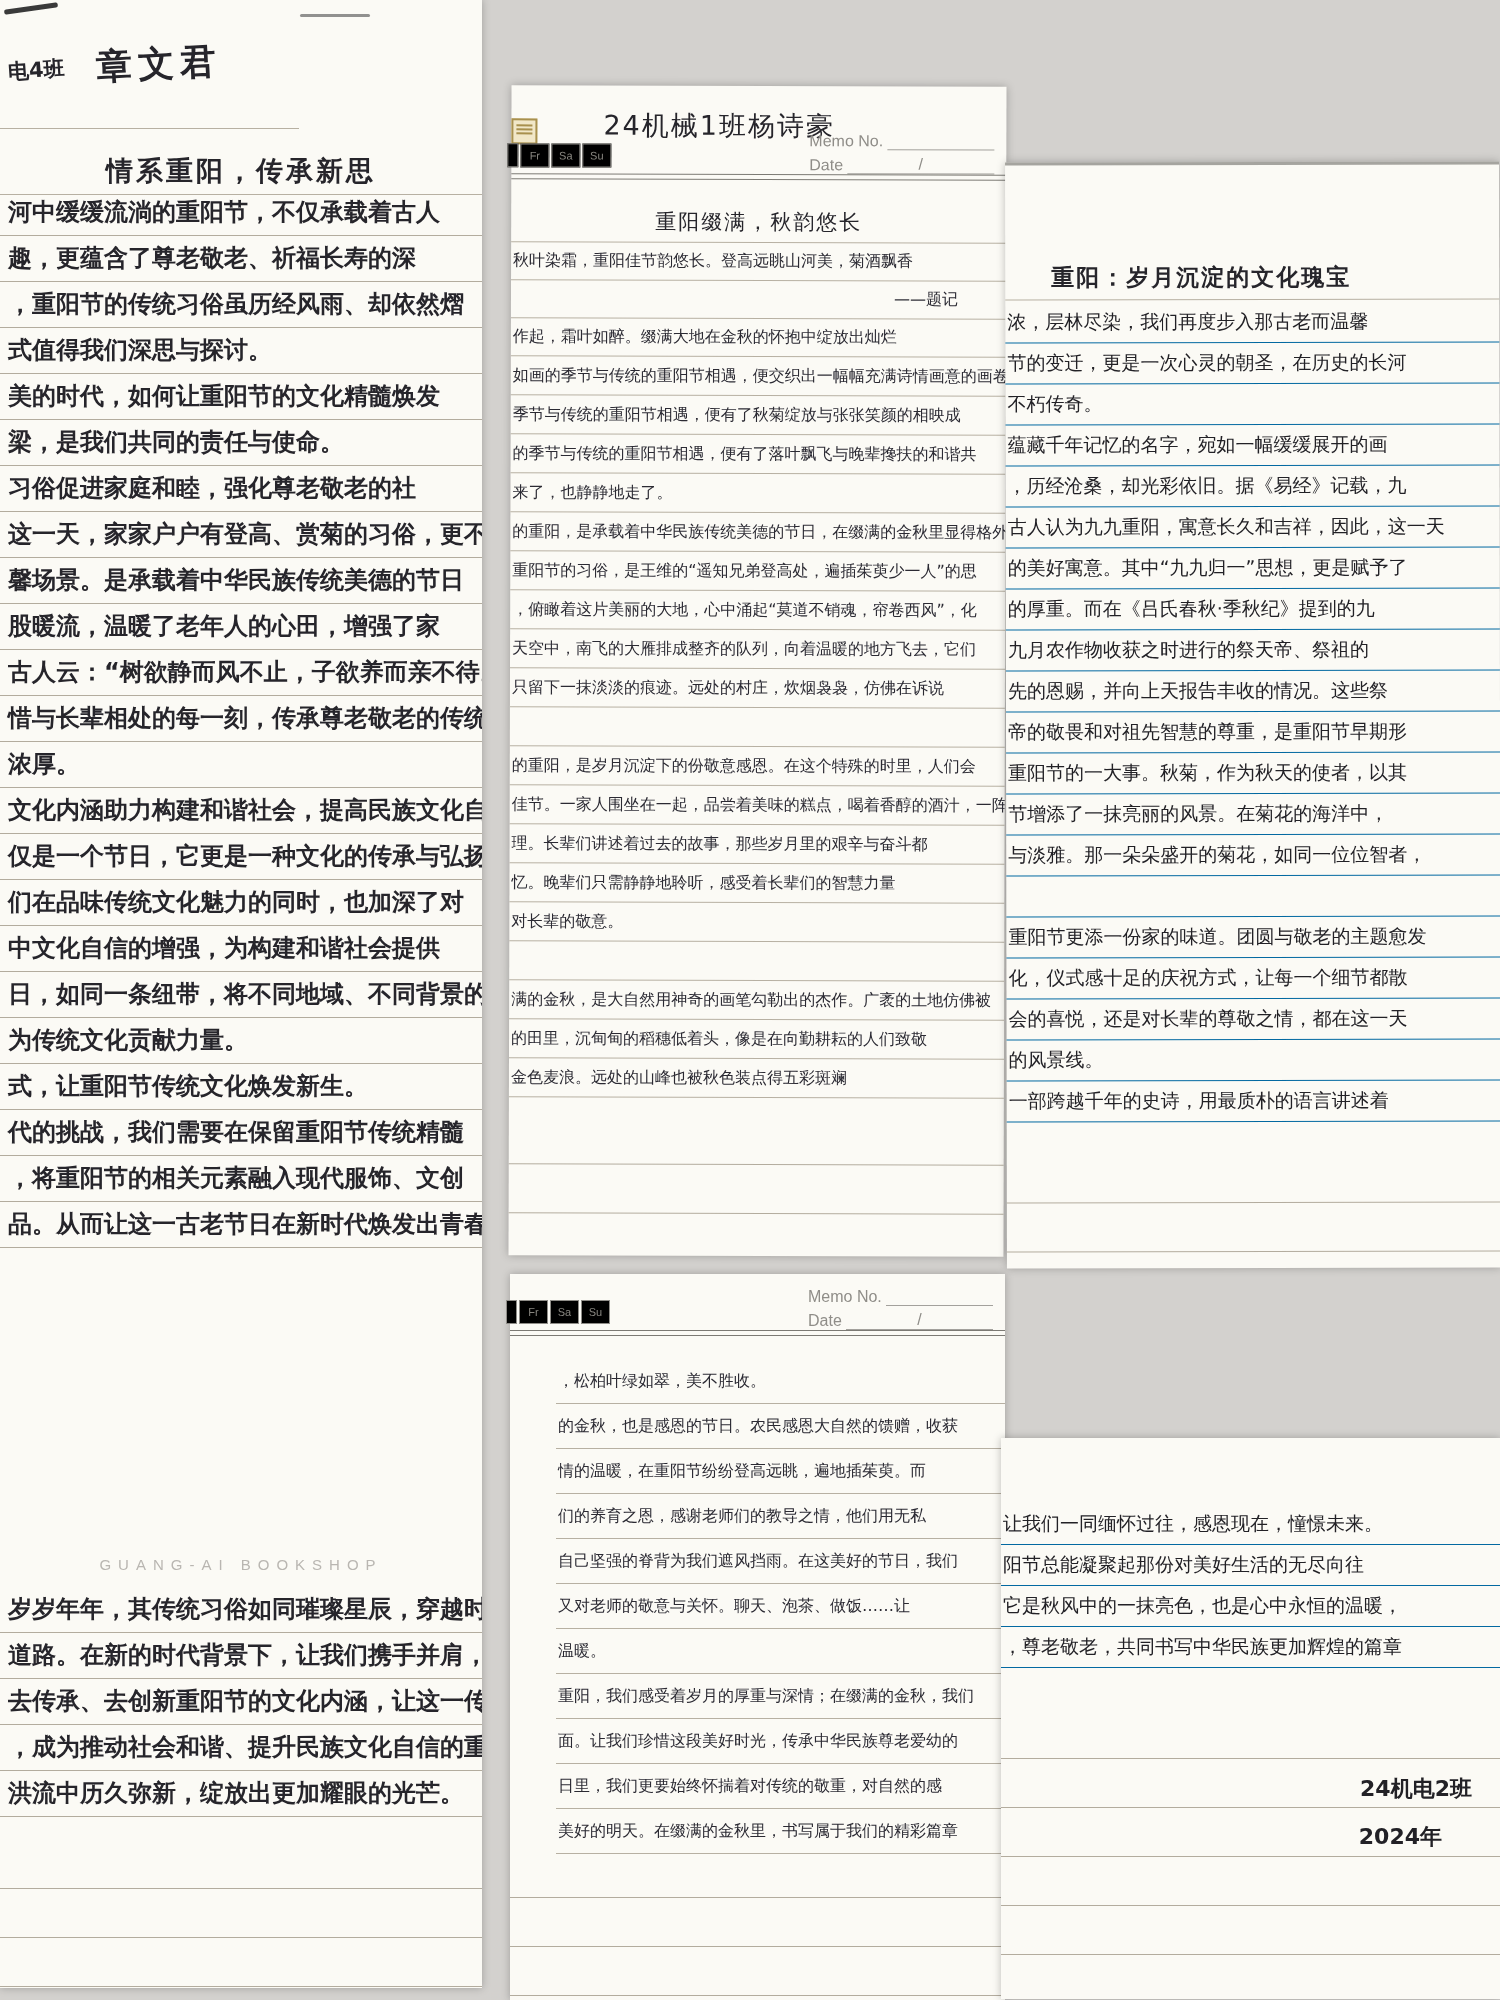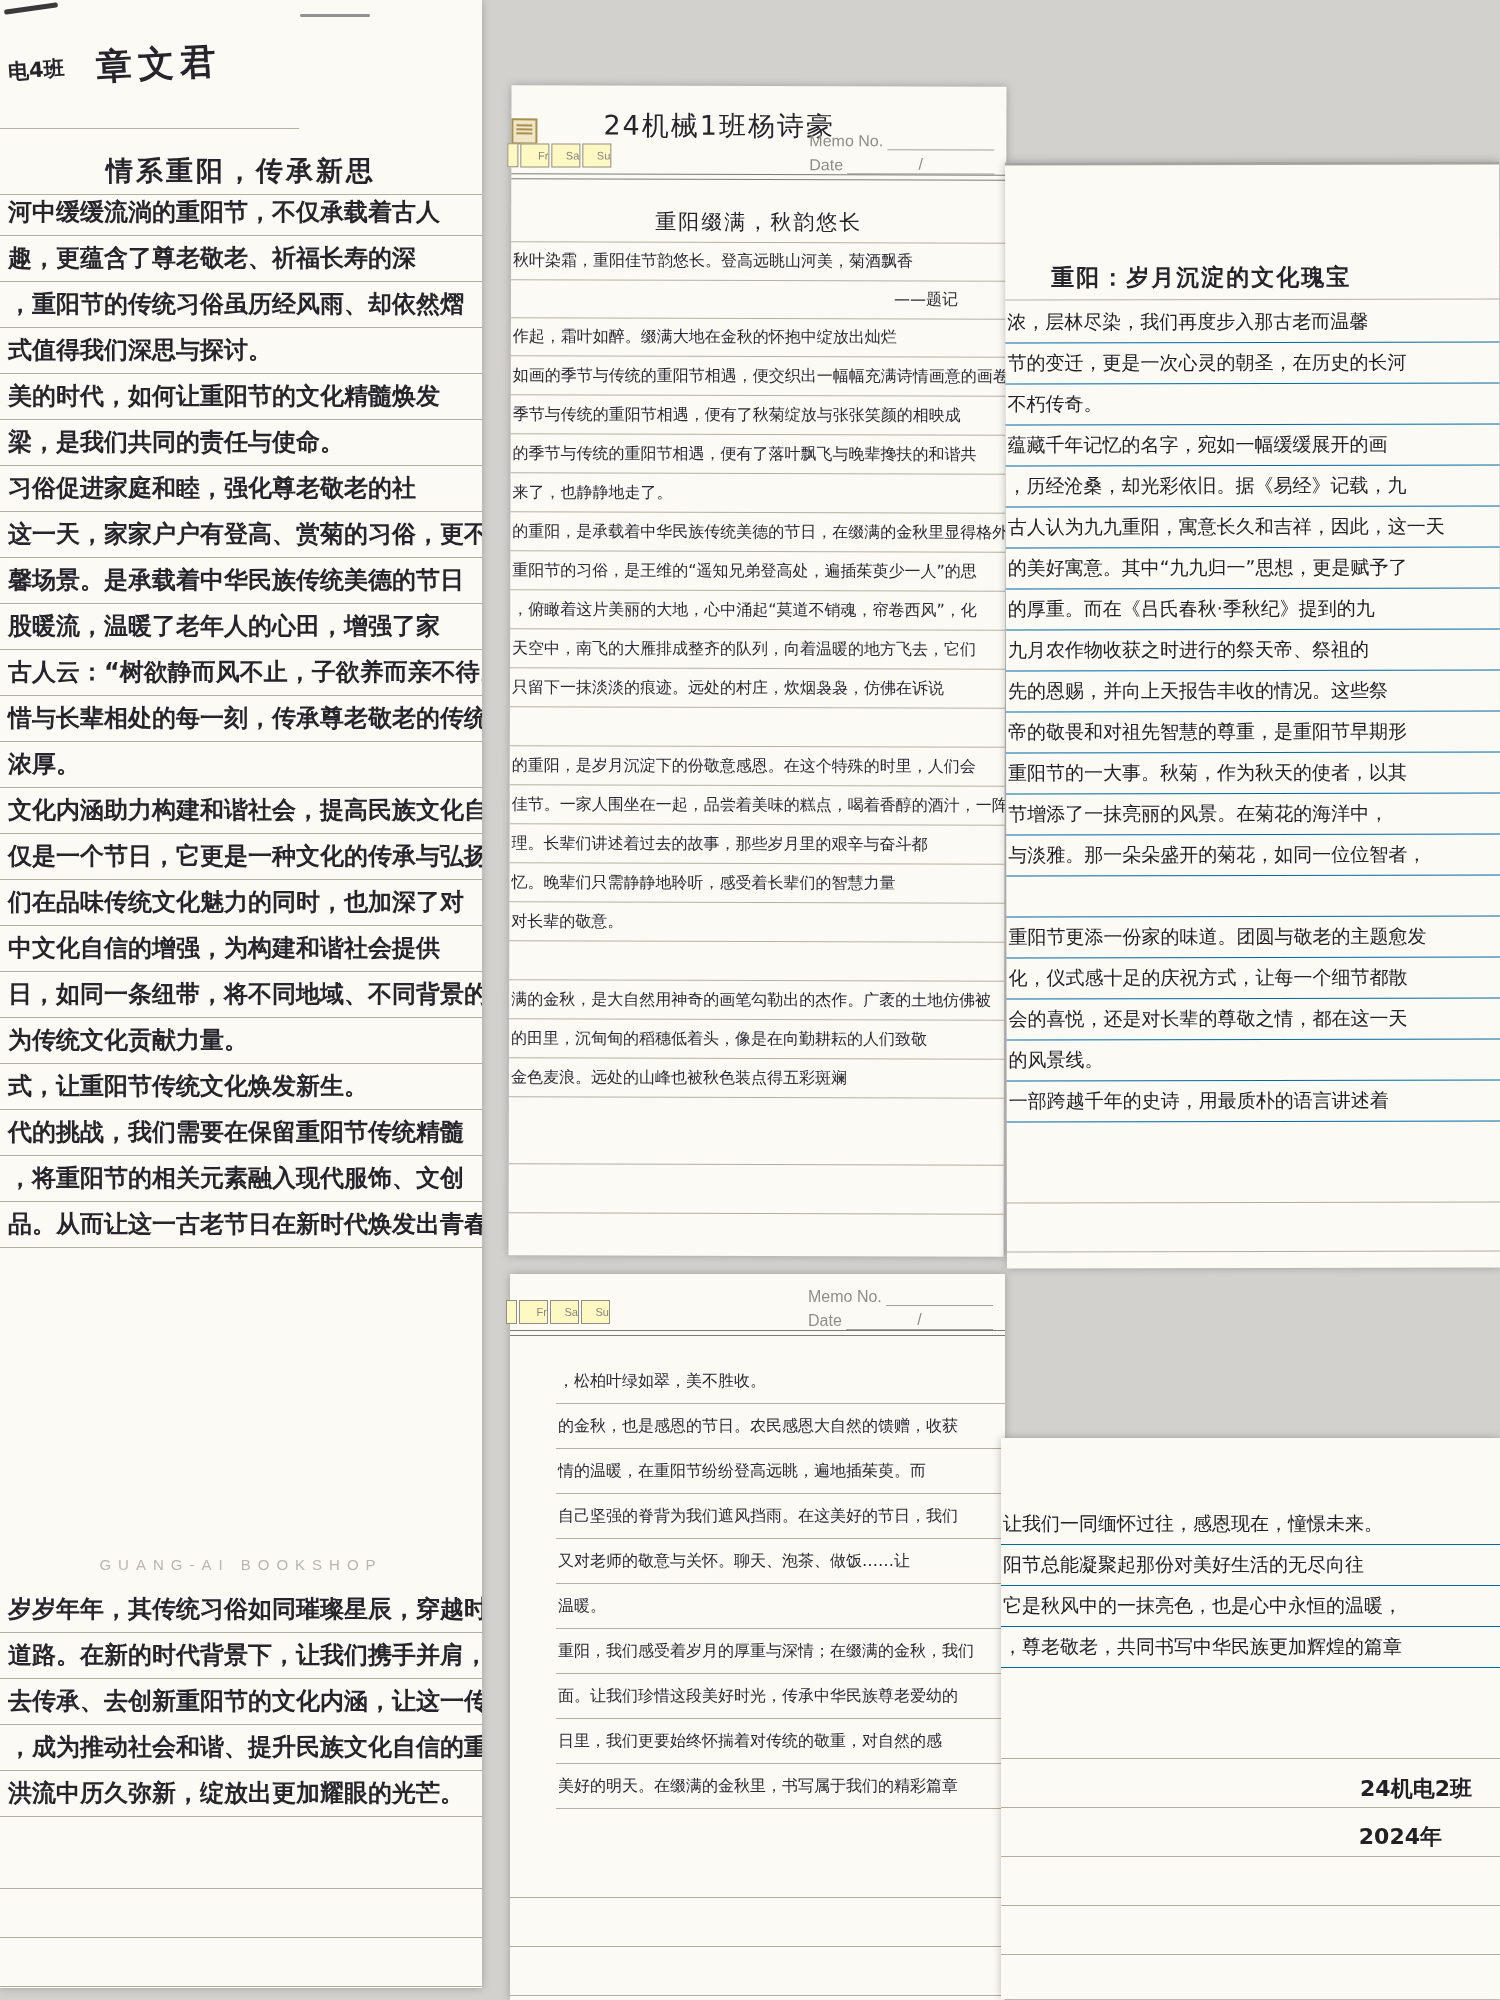--- a/index.html
+++ b/index.html
@@ -35,23 +35,23 @@
   
   #mid-sheet1{left:510px;top:86px;width:495px;height:1170px;transform:rotate(.15deg);}
   #mid-sheet2{left:510px;top:1274px;width:495px;height:726px;}
   .nb-icon{position:absolute;left:0;top:33px;width:22px;height:22px;border:2px solid #a8904e;
            background:#f1e7c8;}
   .nb-icon::after{content:"";display:block;margin:4px 3px;height:2px;background:#a8904e;
            box-shadow:0 4px 0 #a8904e,0 8px 0 #a8904e;}
   .weekdays{position:absolute;left:0;display:flex;}
   #mid-sheet1 .weekdays{top:58px;}
   #mid-sheet2 .weekdays{top:26px;}
-  .wd{width:27px;height:22px;border:1px solid #8f8d88;margin-right:2px;text-align:right;
+  .wd{width:27px;height:22px;border:1px solid #8f8d88;margin-right:2px;text-align:center;
       line-height:22px;font-size:11px;color:#87857f;font-family:"Liberation Sans",sans-serif;
-      background:#fef9c3;}
+      background:#000000;}
   .wd.stub{width:9px;border-right:1px solid #8f8d88;margin-left:-4px;}
   .memo{position:absolute;right:12px;width:185px;font-family:"Liberation Sans",sans-serif;
         color:#8f8d88;font-size:16px;}
   #mid-sheet1 .memo{top:40px;}
   #mid-sheet2 .memo{top:8px;}
   .memo-row{display:flex;align-items:flex-end;height:24px;}
   .memo-row .lbl{white-space:nowrap;}
   .memo-line{flex:1;border-bottom:1px solid #a3a19c;margin-left:4px;text-align:center;
              color:#8f8d88;}
   .dbl-rule{position:absolute;left:0;right:0;height:4px;border-top:1.5px solid #7c7a74;
@@ -212,20 +212,21 @@
       <div class="memo-row">
         <span class="lbl">Date</span>
         <span class="memo-line">/</span>
       </div>
     </div>
     <div class="dbl-rule"></div>
     <div class="lines mid-lines body">
         <div class="hw-line hw">，松柏叶绿如翠，美不胜收。</div>
         <div class="hw-line hw">的金秋，也是感恩的节日。农民感恩大自然的馈赠，收获</div>
         <div class="hw-line hw">情的温暖，在重阳节纷纷登高远眺，遍地插茱萸。而</div>
+        <div class="hw-line hw">们的养育之恩，感谢老师们的教导之情，他们用无私</div>
         <div class="hw-line hw">自己坚强的脊背为我们遮风挡雨。在这美好的节日，我们</div>
         <div class="hw-line hw">又对老师的敬意与关怀。聊天、泡茶、做饭……让</div>
         <div class="hw-line hw">温暖。</div>
         <div class="hw-line hw">重阳，我们感受着岁月的厚重与深情；在缀满的金秋，我们</div>
         <div class="hw-line hw">面。让我们珍惜这段美好时光，传承中华民族尊老爱幼的</div>
         <div class="hw-line hw">日里，我们更要始终怀揣着对传统的敬重，对自然的感</div>
         <div class="hw-line hw">美好的明天。在缀满的金秋里，书写属于我们的精彩篇章</div>
       </div>
     <div class="blank-rules mid-blank">
       <i></i>

